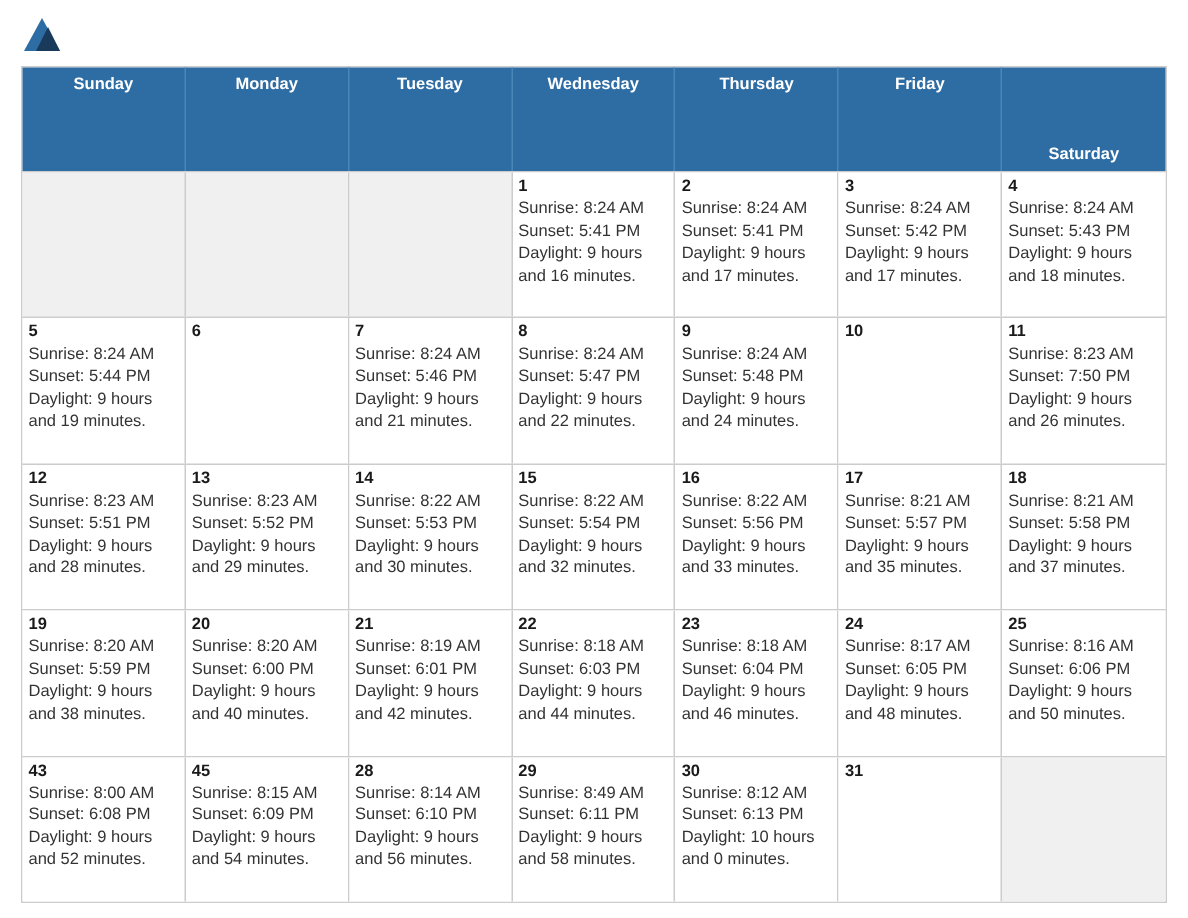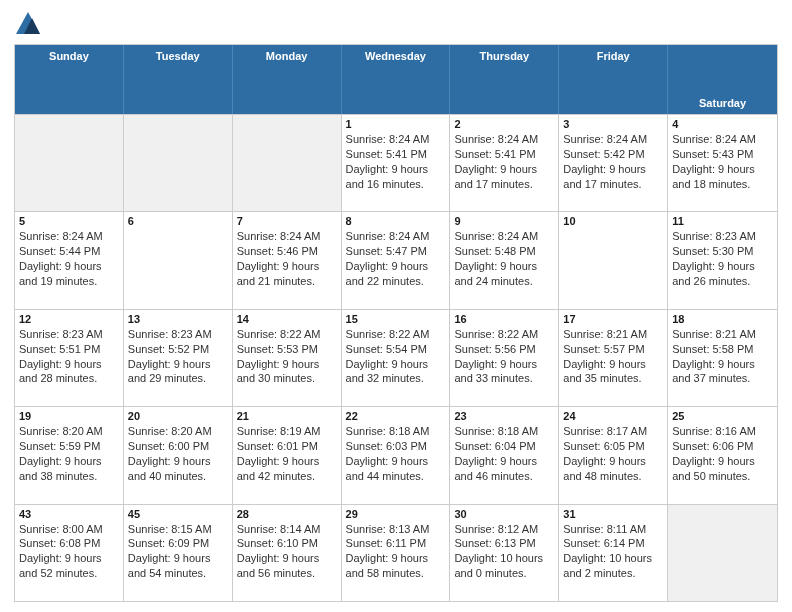--- a/index.html
+++ b/index.html
@@ -135,22 +135,22 @@
     </div>
     <div class="title-block">
       <h1></h1>
       <h2></h2>
     </div>
   </div>
 
   <div class="calendar">
     <div class="cal-header" id="cal-header">
         <div class="cal-header-cell">Sunday</div>
+        <div class="cal-header-cell">Monday</div>
         <div class="cal-header-cell">Tuesday</div>
-        <div class="cal-header-cell">Monday</div>
         <div class="cal-header-cell">Wednesday</div>
         <div class="cal-header-cell">Thursday</div>
         <div class="cal-header-cell">Friday</div>
         <div class="cal-header-cell">Saturday</div>
       </div>
     <div class="cal-body" id="cal-body">
         <div class="cal-row">
           <div class="cal-cell shaded empty"></div>
           <div class="cal-cell shaded empty"></div>
           <div class="cal-cell shaded empty"></div>
@@ -206,21 +206,21 @@
             <div class="cell-text">Sunrise: 8:24 AM
 Sunset: 5:48 PM
 Daylight: 9 hours and 24 minutes.</div>
           </div>
           <div class="cal-cell">
             <div class="day-num">10</div>
           </div>
           <div class="cal-cell">
             <div class="day-num">11</div>
             <div class="cell-text">Sunrise: 8:23 AM
-Sunset: 5:30 PM
+Sunset: 7:50 PM
 Daylight: 9 hours and 26 minutes.</div>
           </div>
         </div>
         <div class="cal-row">
           <div class="cal-cell">
             <div class="day-num">12</div>
             <div class="cell-text">Sunrise: 8:23 AM
 Sunset: 5:51 PM
 Daylight: 9 hours and 28 minutes.</div>
           </div>
@@ -319,33 +319,30 @@
 Daylight: 9 hours and 54 minutes.</div>
           </div>
           <div class="cal-cell">
             <div class="day-num">28</div>
             <div class="cell-text">Sunrise: 8:14 AM
 Sunset: 6:10 PM
 Daylight: 9 hours and 56 minutes.</div>
           </div>
           <div class="cal-cell">
             <div class="day-num">29</div>
-            <div class="cell-text">Sunrise: 8:13 AM
+            <div class="cell-text">Sunrise: 8:49 AM
 Sunset: 6:11 PM
 Daylight: 9 hours and 58 minutes.</div>
           </div>
           <div class="cal-cell">
             <div class="day-num">30</div>
             <div class="cell-text">Sunrise: 8:12 AM
 Sunset: 6:13 PM
 Daylight: 10 hours and 0 minutes.</div>
           </div>
           <div class="cal-cell">
             <div class="day-num">31</div>
-            <div class="cell-text">Sunrise: 8:11 AM
-Sunset: 6:14 PM
-Daylight: 10 hours and 2 minutes.</div>
           </div>
           <div class="cal-cell shaded empty"></div>
         </div>
       </div>
   </div>
 </div>
 
 </body></html>

